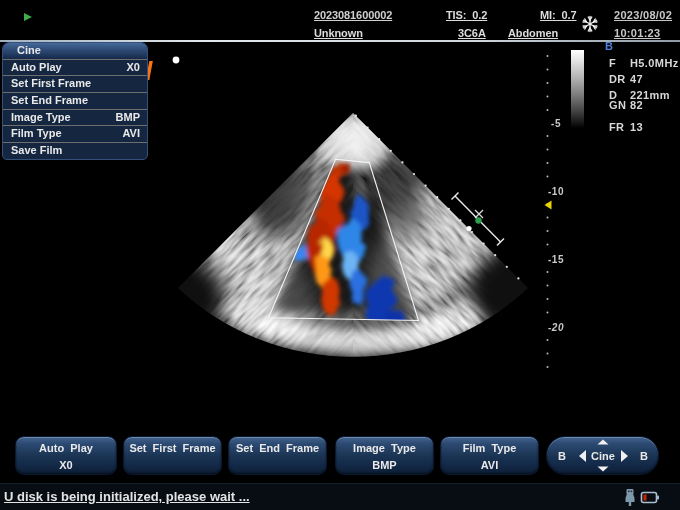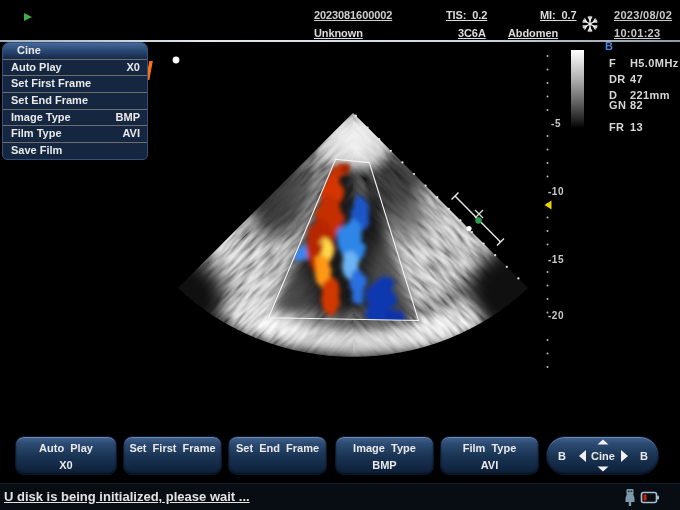--- a/index.html
+++ b/index.html
@@ -247,21 +247,21 @@
     </g>
 
     <polygon points="544.5,205 551.5,200.5 551.5,209.5" fill="#e8d400"></polygon>
 
     <text x="605" y="50" font-family="Liberation Sans,sans-serif" font-size="11" font-weight="bold" fill="#4d80d8">B</text>
   </svg>
 
   <div class="abs rl" style="left:541px;top:118px;">-5</div>
   <div class="abs rl" style="left:541px;top:186px;">-10</div>
   <div class="abs rl" style="left:541px;top:254px;">-15</div>
-  <div class="abs rl" style="left:541px;top:310px;">-20</div>
+  <div class="abs rl" style="left:541px;top:322px;font-style:italic;">-20</div>
 
   <div class="abs" id="gbar"></div>
 
   <div class="abs ri" style="top:57px;">F<span class="v">H5.0MHz</span></div>
   <div class="abs ri" style="top:73px;">DR<span class="v">47</span></div>
   <div class="abs ri" style="top:89px;">D<span class="v">221mm</span></div>
   <div class="abs ri" style="top:99px;">GN<span class="v">82</span></div>
   <div class="abs ri" style="top:121px;">FR<span class="v">13</span></div>
 
   <div class="abs btn" style="left:15px;width:102px;">

